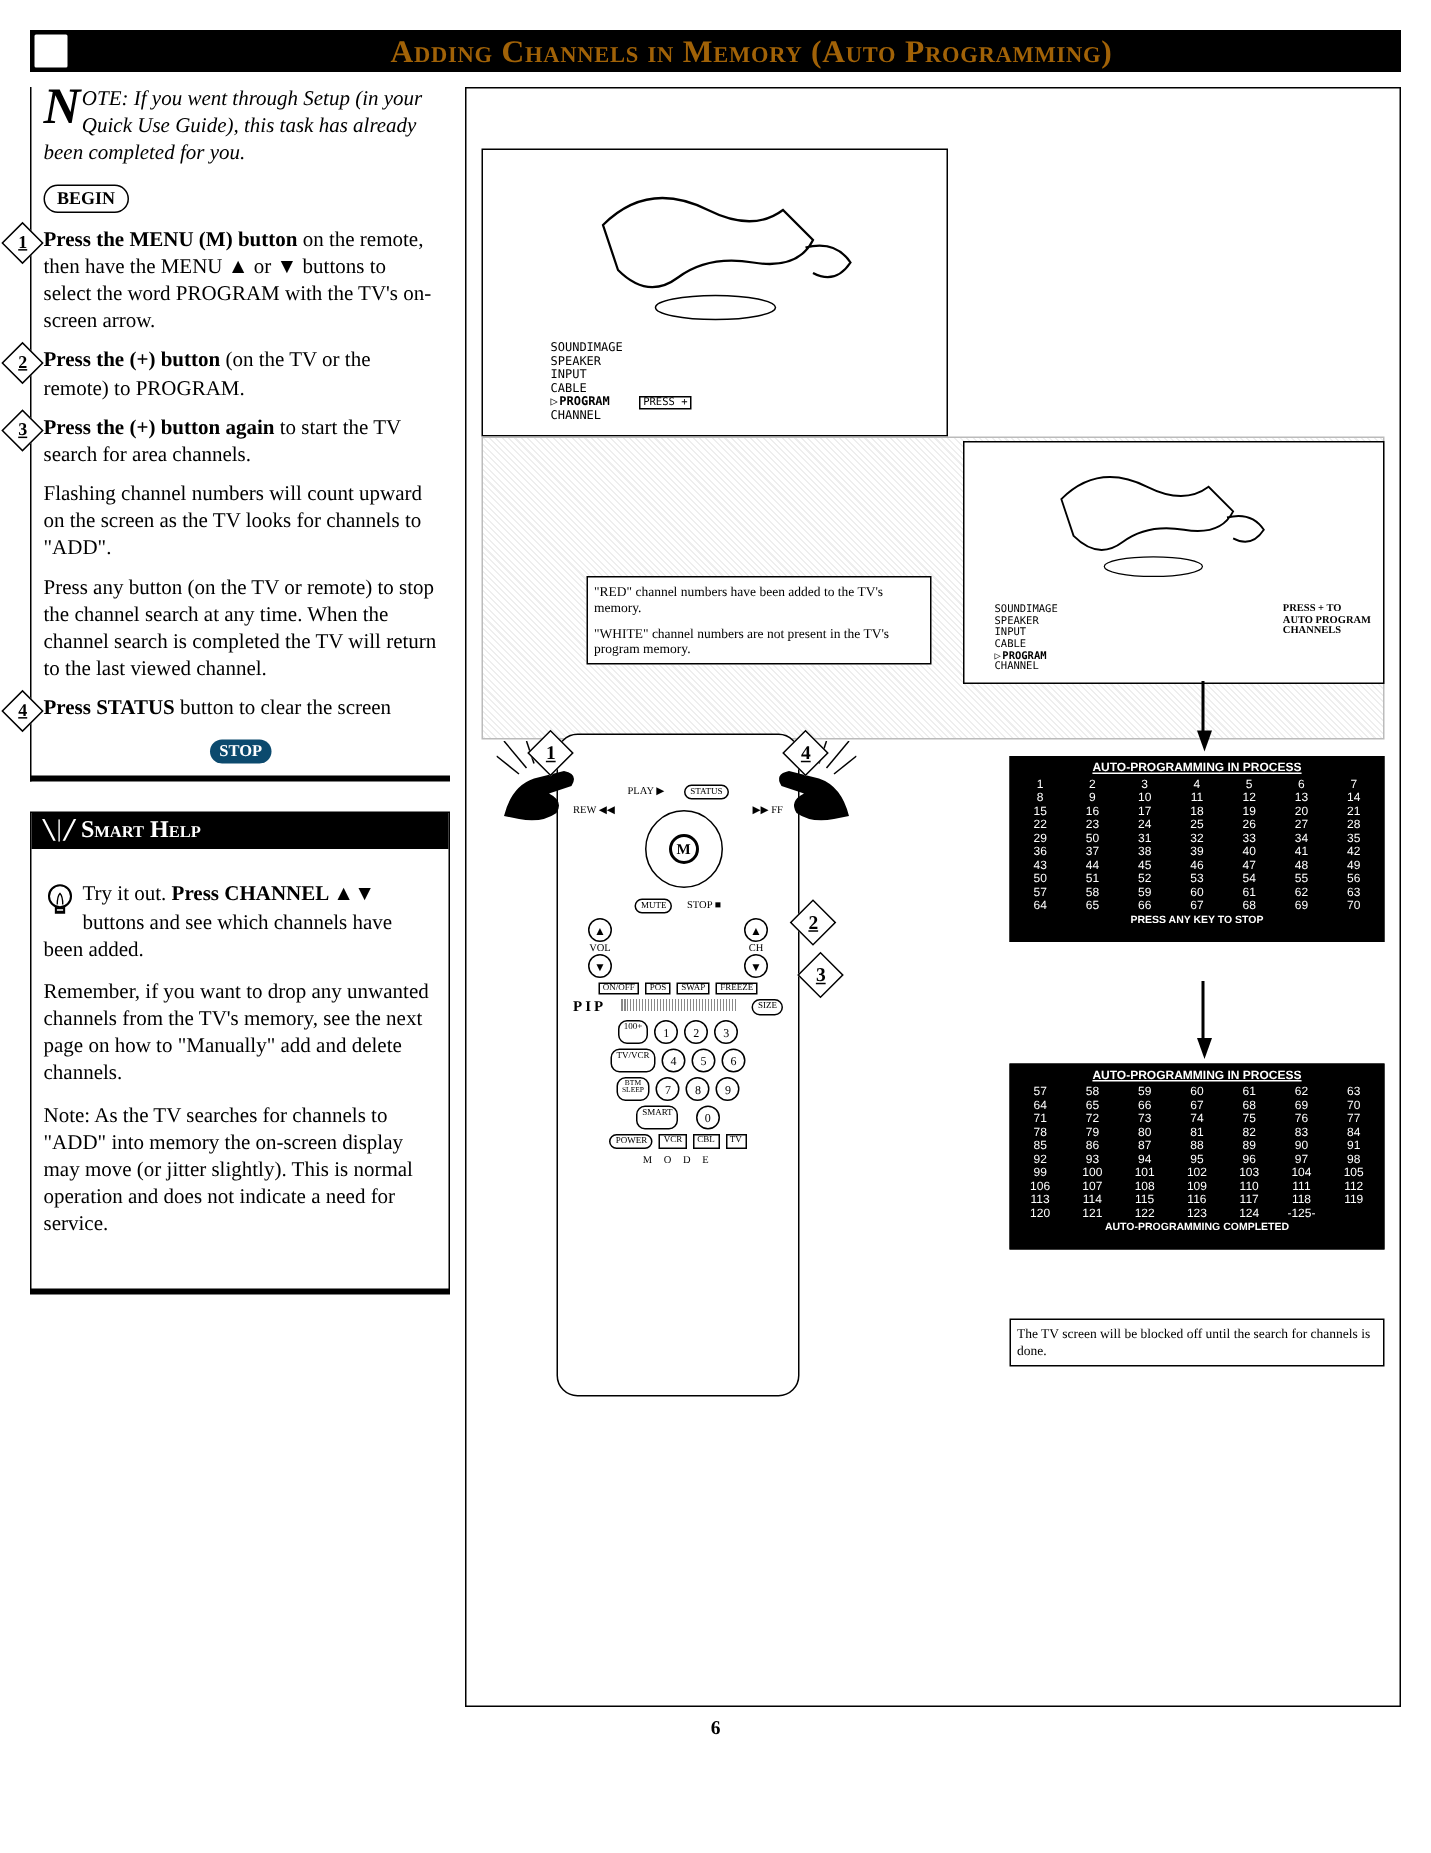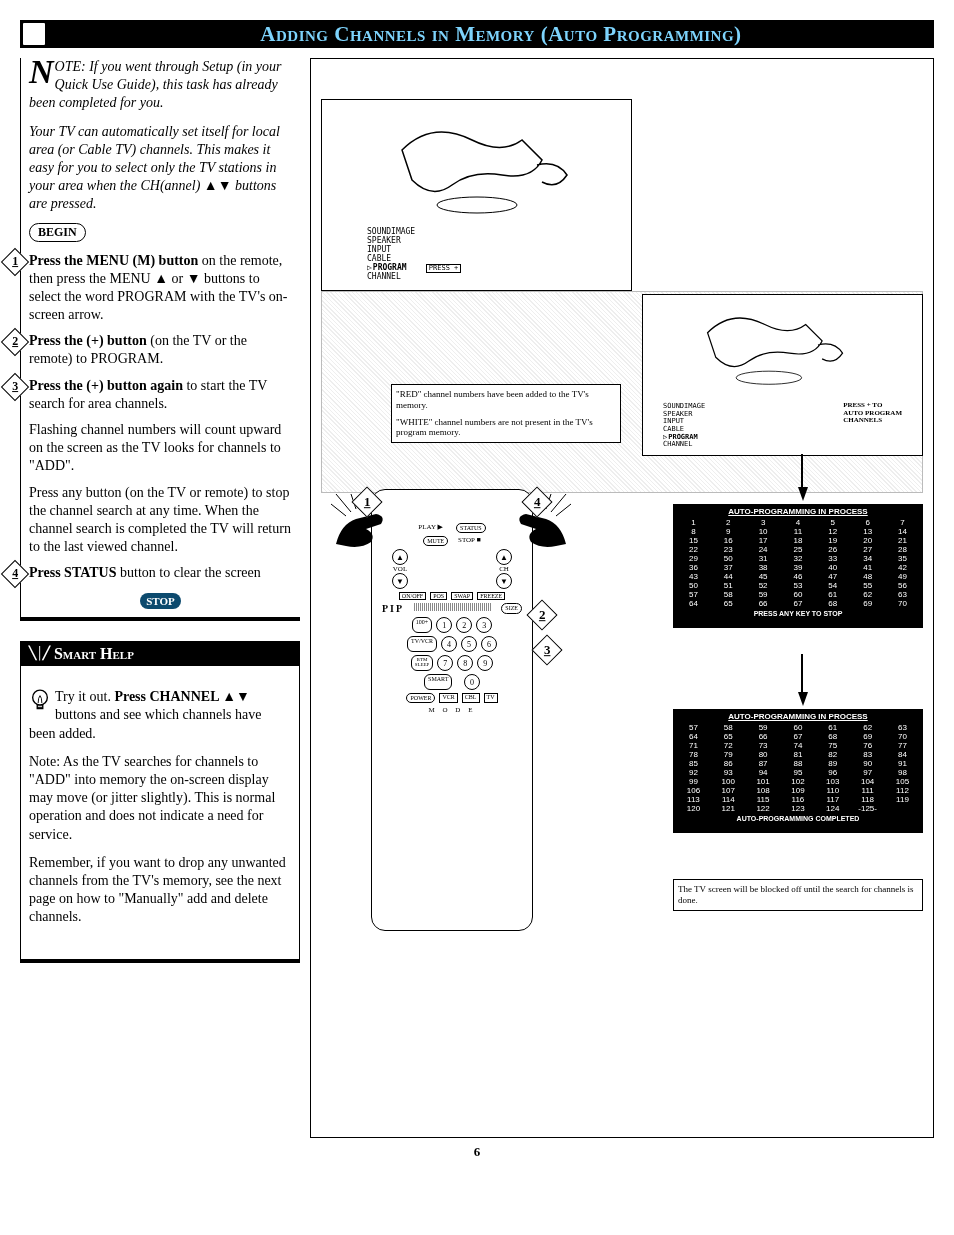--- a/index.html
+++ b/index.html
@@ -5,21 +5,21 @@
   body {
     margin: 0;
     padding: 20px;
     font-family: 'Times New Roman', Times, serif;
     background: #fff;
     width: 954px;
     box-sizing: border-box;
   }
   .title-bar {
     background: #000;
-    color: #7dd3fc;
+    color: #a16207;
     display: flex;
     align-items: center;
     height: 28px;
     margin-bottom: 10px;
   }
   .title-checkbox {
     width: 22px;
     height: 22px;
     border: 3px solid #000;
     background: #fff;
@@ -279,30 +279,29 @@
   <div class="title-checkbox"></div>
   <div class="title-text">Adding Channels in Memory (Auto Programming)</div>
 </div>
 
 <div class="main-cols">
   <div class="left-col">
     <div class="instructions-box">
       <p class="note-para">
         <span class="dropcap">N</span><span>OTE: If you went through Setup (in your Quick Use Guide), this task has already been completed for you.</span>
       </p>
-      <p class="intro-para">Your TV can automatically set itself for local area (or Cable TV) channels. This makes it easy for you to select only the TV stations in your area when the CH(annel) ▲▼ buttons are pressed.</p>
       <div class="begin-badge"><span>BEGIN</span></div>
 
       <div class="step">
         <div class="step-num">
             <div class="diamond">
               <span>1</span>
             </div>
           </div>
-        <div class="step-body"><b>Press the MENU (M) button</b><span> on the remote, then press the MENU ▲ or ▼ buttons to select the word PROGRAM with the TV's on-screen arrow.</span></div>
+        <div class="step-body"><b>Press the MENU (M) button</b><span> on the remote, then have the MENU ▲ or ▼ buttons to select the word PROGRAM with the TV's on-screen arrow.</span></div>
       </div>
 
       <div class="step">
         <div class="step-num">
             <div class="diamond">
               <span>2</span>
             </div>
           </div>
         <div class="step-body"><b>Press the (+) button</b><span> (on the TV or the remote) to PROGRAM.</span></div>
       </div>
@@ -338,22 +337,22 @@
       </div>
       <div class="smart-body">
         <svg class="bulb-icon" viewBox="0 0 24 32">
             <circle cx="12" cy="10" r="8" fill="none" stroke="#000" stroke-width="1.5"></circle>
             <path d="M9 17 L9 22 L15 22 L15 17" fill="none" stroke="#000" stroke-width="1.5"></path>
             <line x1="9" y1="19" x2="15" y2="19" stroke="#000"></line>
             <line x1="9" y1="21" x2="15" y2="21" stroke="#000"></line>
             <path d="M10 16 Q10 10 12 8 Q14 10 14 16" fill="none" stroke="#000"></path>
           </svg>
         <p><span>Try it out. </span><b>Press CHANNEL ▲▼</b><span> buttons and see which channels have been added.</span></p>
+        <p>Remember, if you want to drop any unwanted channels from the TV's memory, see the next page on how to "Manually" add and delete channels.</p>
         <p>Note: As the TV searches for channels to "ADD" into memory the on-screen display may move (or jitter slightly). This is normal operation and does not indicate a need for service.</p>
-        <p>Remember, if you want to drop any unwanted channels from the TV's memory, see the next page on how to "Manually" add and delete channels.</p>
       </div>
     </div>
   </div>
 
   <div class="right-col">
 
     <div class="tv-screen" style="left:10px; top:40px; width:280px; height:190px;">
       <svg class="figure-swimmer" style="left:60px;top:10px;width:200px;height:110px;" viewBox="0 0 200 110">
           <path d="M20 40 Q50 10 90 30 Q120 45 140 30 L160 50 Q150 70 120 65 Q90 60 70 75 Q50 90 30 70 Z M155 55 Q175 50 185 65 Q175 80 160 72" fill="none" stroke="#000" stroke-width="1.5"></path>
           <ellipse cx="95" cy="95" rx="40" ry="8" fill="none" stroke="#000"></ellipse>
@@ -381,21 +380,21 @@
           <ellipse cx="95" cy="95" rx="40" ry="8" fill="none" stroke="#000"></ellipse>
         </svg>
       <div class="menu-list" style="left:20px; bottom:6px; font-size:7px;">
         <div>SOUNDIMAGE</div>
         <div>SPEAKER</div>
         <div>INPUT</div>
         <div>CABLE</div>
         <div><span class="sel"></span><b>PROGRAM</b></div>
         <div>CHANNEL</div>
       </div>
-      <div style="position:absolute; right:20px; bottom:30px; font-size:7px; font-weight:bold; line-height:1.1; text-align:left;">
+      <div style="position:absolute; right:8px; bottom:30px; font-size:7px; font-weight:bold; line-height:1.1; text-align:left;">
         <div>PRESS + TO</div>
         <div>AUTO PROGRAM</div>
         <div>CHANNELS</div>
       </div>
     </div>
 
     <div class="arrow-line" style="right:130px; top:395px; height:35px;"></div>
     <div class="arrow-down" style="right:125px; top:428px;"></div>
 
     <div class="grid-screen" id="grid1" style="right:10px; top:445px; width:250px;">
@@ -589,20 +588,25 @@
           <span></span>
         </div>
         <div class="grid-foot">AUTO-PROGRAMMING COMPLETED</div>
       </div>
 
     <div class="info-box" style="right:10px; top:820px; width:240px;">The TV screen will be blocked off until the search for channels is done.</div>
 
     <div class="remote-box">
       <div class="remote-inner">
         <div class="btn-row"><span>PLAY ▶</span>&nbsp;&nbsp;&nbsp;<span class="rbtn-pill">STATUS</span></div>
+        <div class="btn-row">
+            <span>REW ◀◀</span>
+            <div class="dpad"></div>
+            <span>▶▶ FF</span>
+          </div>
         <div class="btn-row"><span class="rbtn-pill">MUTE</span>&nbsp;<span>STOP ■</span></div>
         <div class="btn-row" style="justify-content:space-between;padding:0 10px;">
           <div style="text-align:center;">
               <div class="rbtn">▲</div>
               <div>VOL</div>
               <div class="rbtn">▼</div>
             </div>
           <div style="text-align:center;">
               <div class="rbtn">▲</div>
               <div>CH</div>

